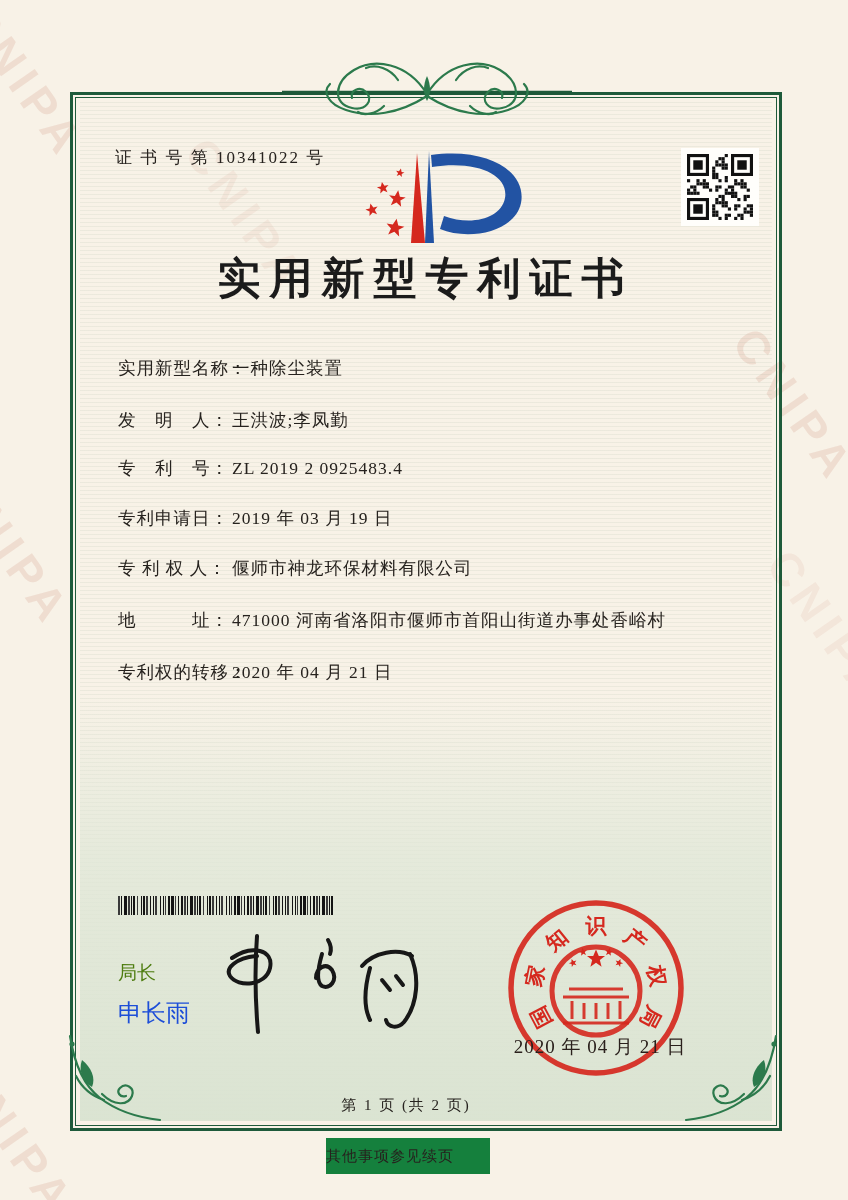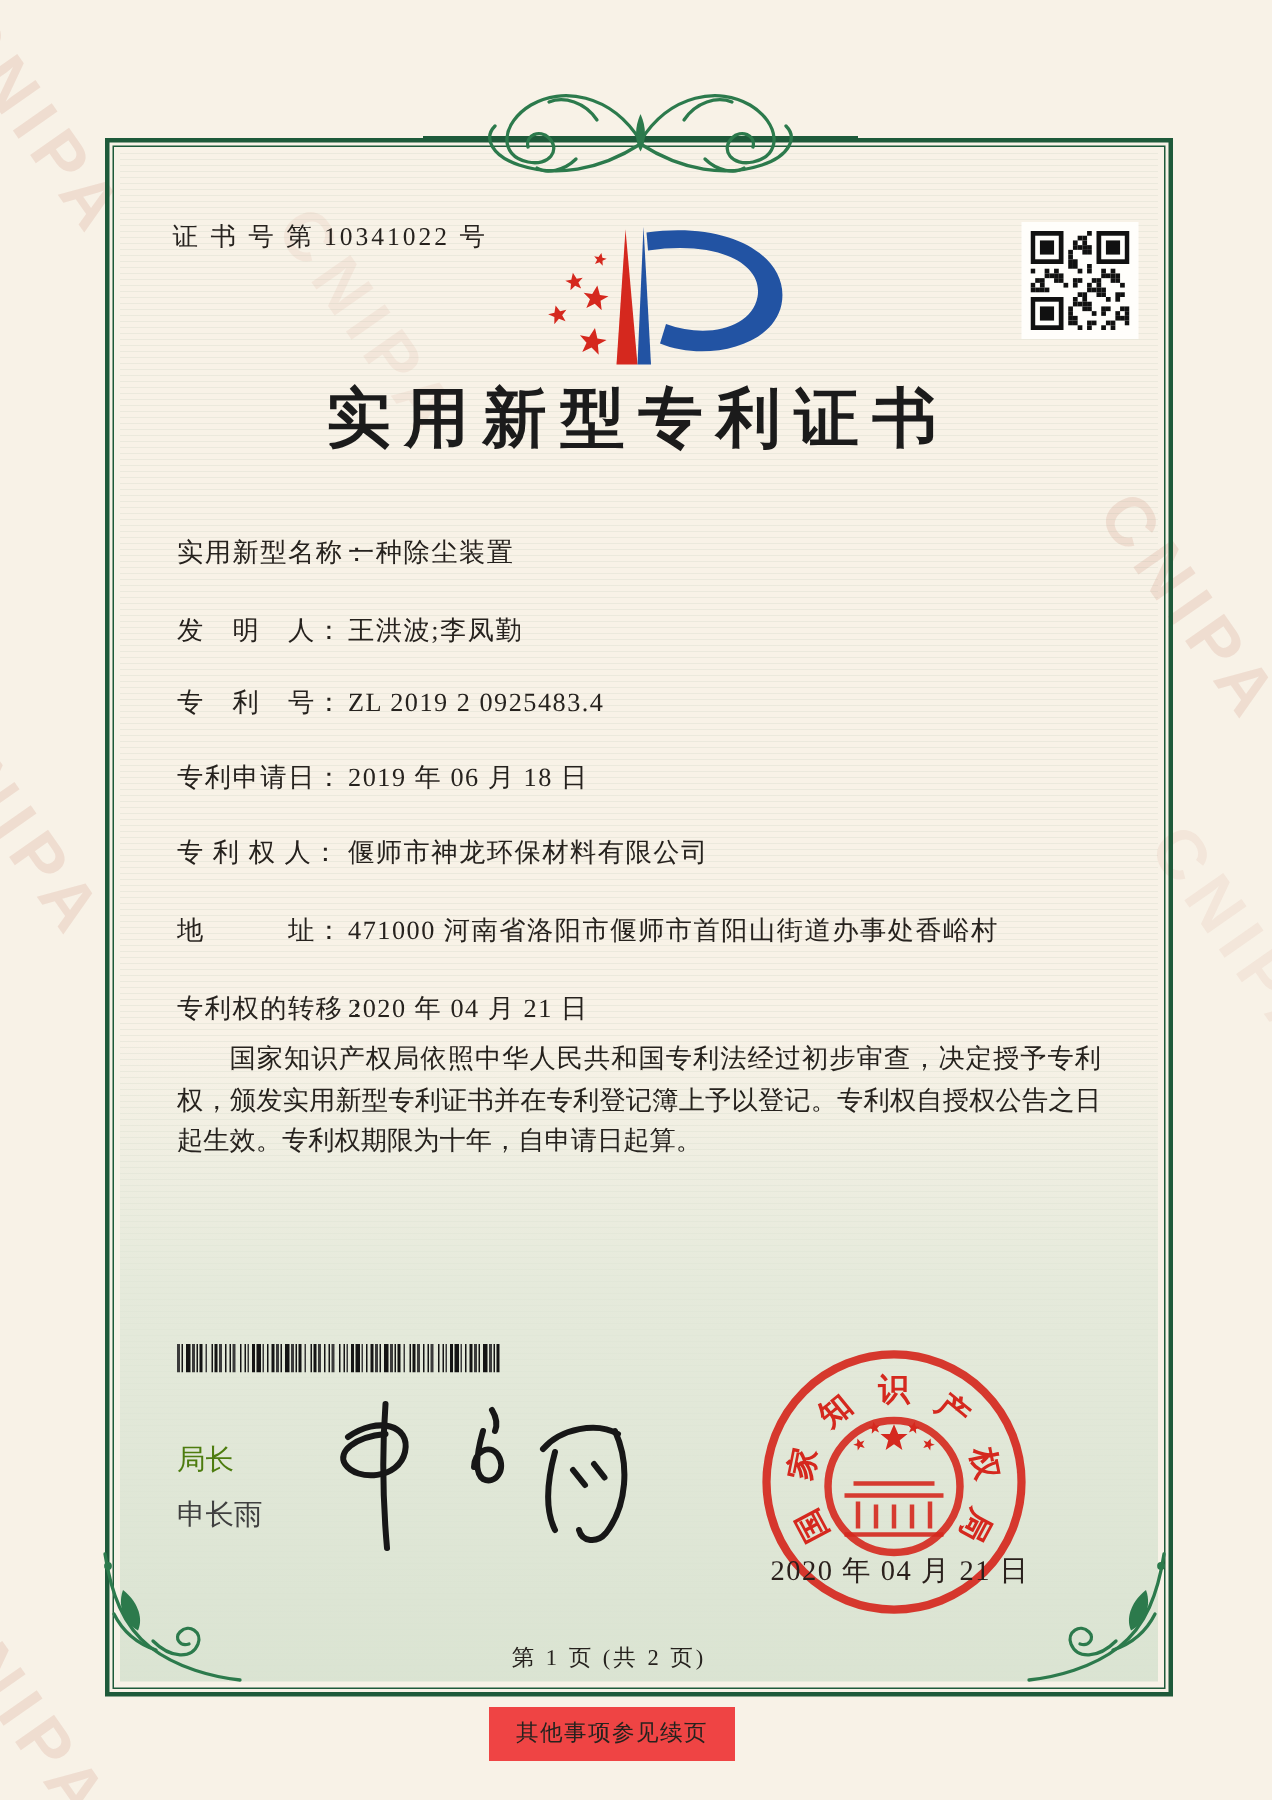--- a/index.html
+++ b/index.html
@@ -33,34 +33,34 @@
   .g2 .flabel{width:auto;margin-right:8px;}
   
   .body-text{position:absolute;left:118px;top:692px;width:616px;font-size:17.5px;
              line-height:27.5px;text-align:justify;}
   .body-text p{margin:0;text-indent:2em;}
   
   .barcode{position:absolute;left:118px;top:896px;}
   
   .sig-title{position:absolute;left:118px;top:960px;font-size:19px;
              font-family:"Liberation Sans","DejaVu Sans",sans-serif;color:#4d7c0f;}
-  .sig-name{position:absolute;left:118px;top:997px;font-size:19px;
-            font-family:Liberation Sans, sans-serif;color:#404040;}
+  .sig-name{position:absolute;left:118px;top:997px;font-size:24px;
+            font-family:Liberation Sans, sans-serif;color:#1d4ed8;}
   .sig-script{position:absolute;left:212px;top:928px;}
   
   .seal{position:absolute;left:505px;top:897px;}
   .seal-ch{font-size:21px;font-weight:bold;fill:#d5281e;text-anchor:middle;
            font-family:"Liberation Serif","DejaVu Serif",serif;}
   .seal-date{position:absolute;left:503px;top:1034px;width:194px;text-align:center;
              font-size:19px;letter-spacing:1px;color:#2a201c;}
   
   .page-no{position:absolute;left:70px;width:672px;top:1096px;text-align:center;
            font-size:15px;letter-spacing:2px;}
-  .note-box{position:absolute;left:326px;top:1138px;width:164px;height:36px;background:#ef4444;
-            text-align:center;line-height:36px;font-size:15px;letter-spacing:1px;}
+  .note-box{position:absolute;left:326px;top:1138px;width:164px;height:36px;background:#15803d;
+            text-align:left;line-height:36px;font-size:15px;letter-spacing:1px;}
   svg{display:block;}
   .orn{stroke:#2c7a4c;stroke-width:2.2;fill:none;stroke-linecap:round;}
   .orn-f{fill:#2c7a4c;stroke:none;}
 </style>
 </head>
 <body>
 
 <span class="wm" style="left:-4px;top:-6px;">CNIPA</span>
 <span class="wm" style="left:218px;top:128px;opacity:.55;">CNIPA</span>
 <span class="wm" style="left:766px;top:318px;">CNIPA</span>
@@ -255,34 +255,33 @@
 <div class="row" style="top:356px">
   <span class="flabel">实用新型名称：</span><span class="fvalue">一种除尘装置</span>
 </div>
 <div class="row" style="top:408px">
   <span class="flabel">发　明　人：</span><span class="fvalue">王洪波;李凤勤</span>
 </div>
 <div class="row" style="top:456px">
   <span class="flabel">专　利　号：</span><span class="fvalue">ZL 2019 2 0925483.4</span>
 </div>
 <div class="row" style="top:506px">
-  <span class="flabel">专利申请日：</span><span class="fvalue">2019 年 06 月 18 日</span>
+  <span class="flabel">专利申请日：</span><span class="fvalue">2019 年 03 月 19 日</span>
 </div>
 <div class="row" style="top:556px">
   <span class="flabel">专 利 权 人：</span><span class="fvalue">偃师市神龙环保材料有限公司</span>
 </div>
 <div class="row" style="top:608px">
   <span class="flabel">地　　　址：</span><span class="fvalue">471000 河南省洛阳市偃师市首阳山街道办事处香峪村</span>
 </div>
 <div class="row" style="top:660px">
   <span class="flabel">专利权的转移：</span><span class="fvalue">2020 年 04 月 21 日</span>
 </div>
 
 <div class="body-text">
-  <p>国家知识产权局依照中华人民共和国专利法经过初步审查，决定授予专利权，颁发实用新型专利证书并在专利登记簿上予以登记。专利权自授权公告之日起生效。专利权期限为十年，自申请日起算。</p>
 </div>
 
 <div class="barcode">
   <svg id="barcode-svg" width="218" height="19" viewBox="0 0 218 19">
       <rect x="0" y="0" width="2" height="19" fill="#3a3a3a"></rect>
       <rect x="3" y="0" width="1" height="19" fill="#141414"></rect>
       <rect x="6" y="0" width="3" height="19" fill="#141414"></rect>
       <rect x="10" y="0" width="2" height="19" fill="#3a3a3a"></rect>
       <rect x="13" y="0" width="1" height="19" fill="#141414"></rect>
       <rect x="15" y="0" width="2" height="19" fill="#141414"></rect>

